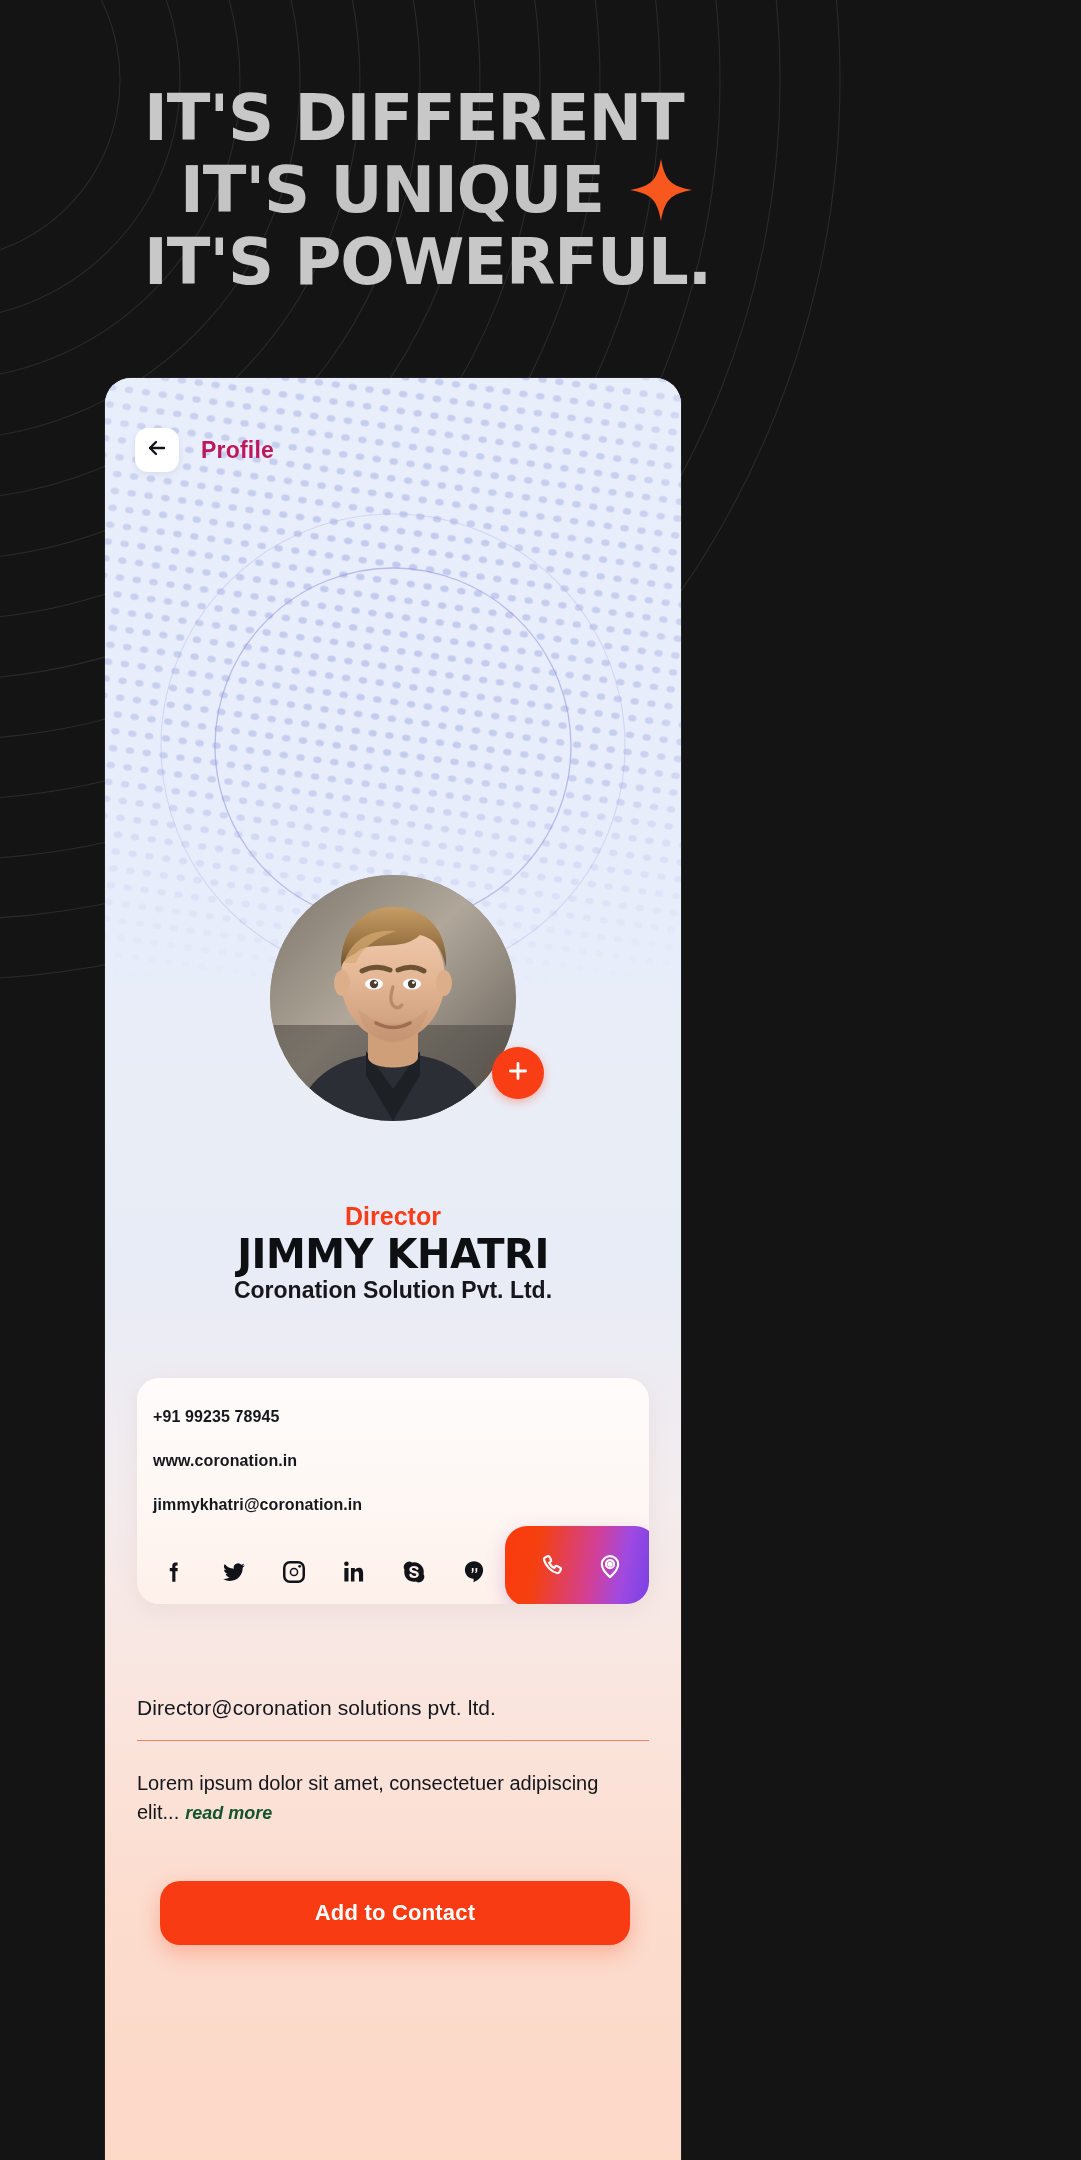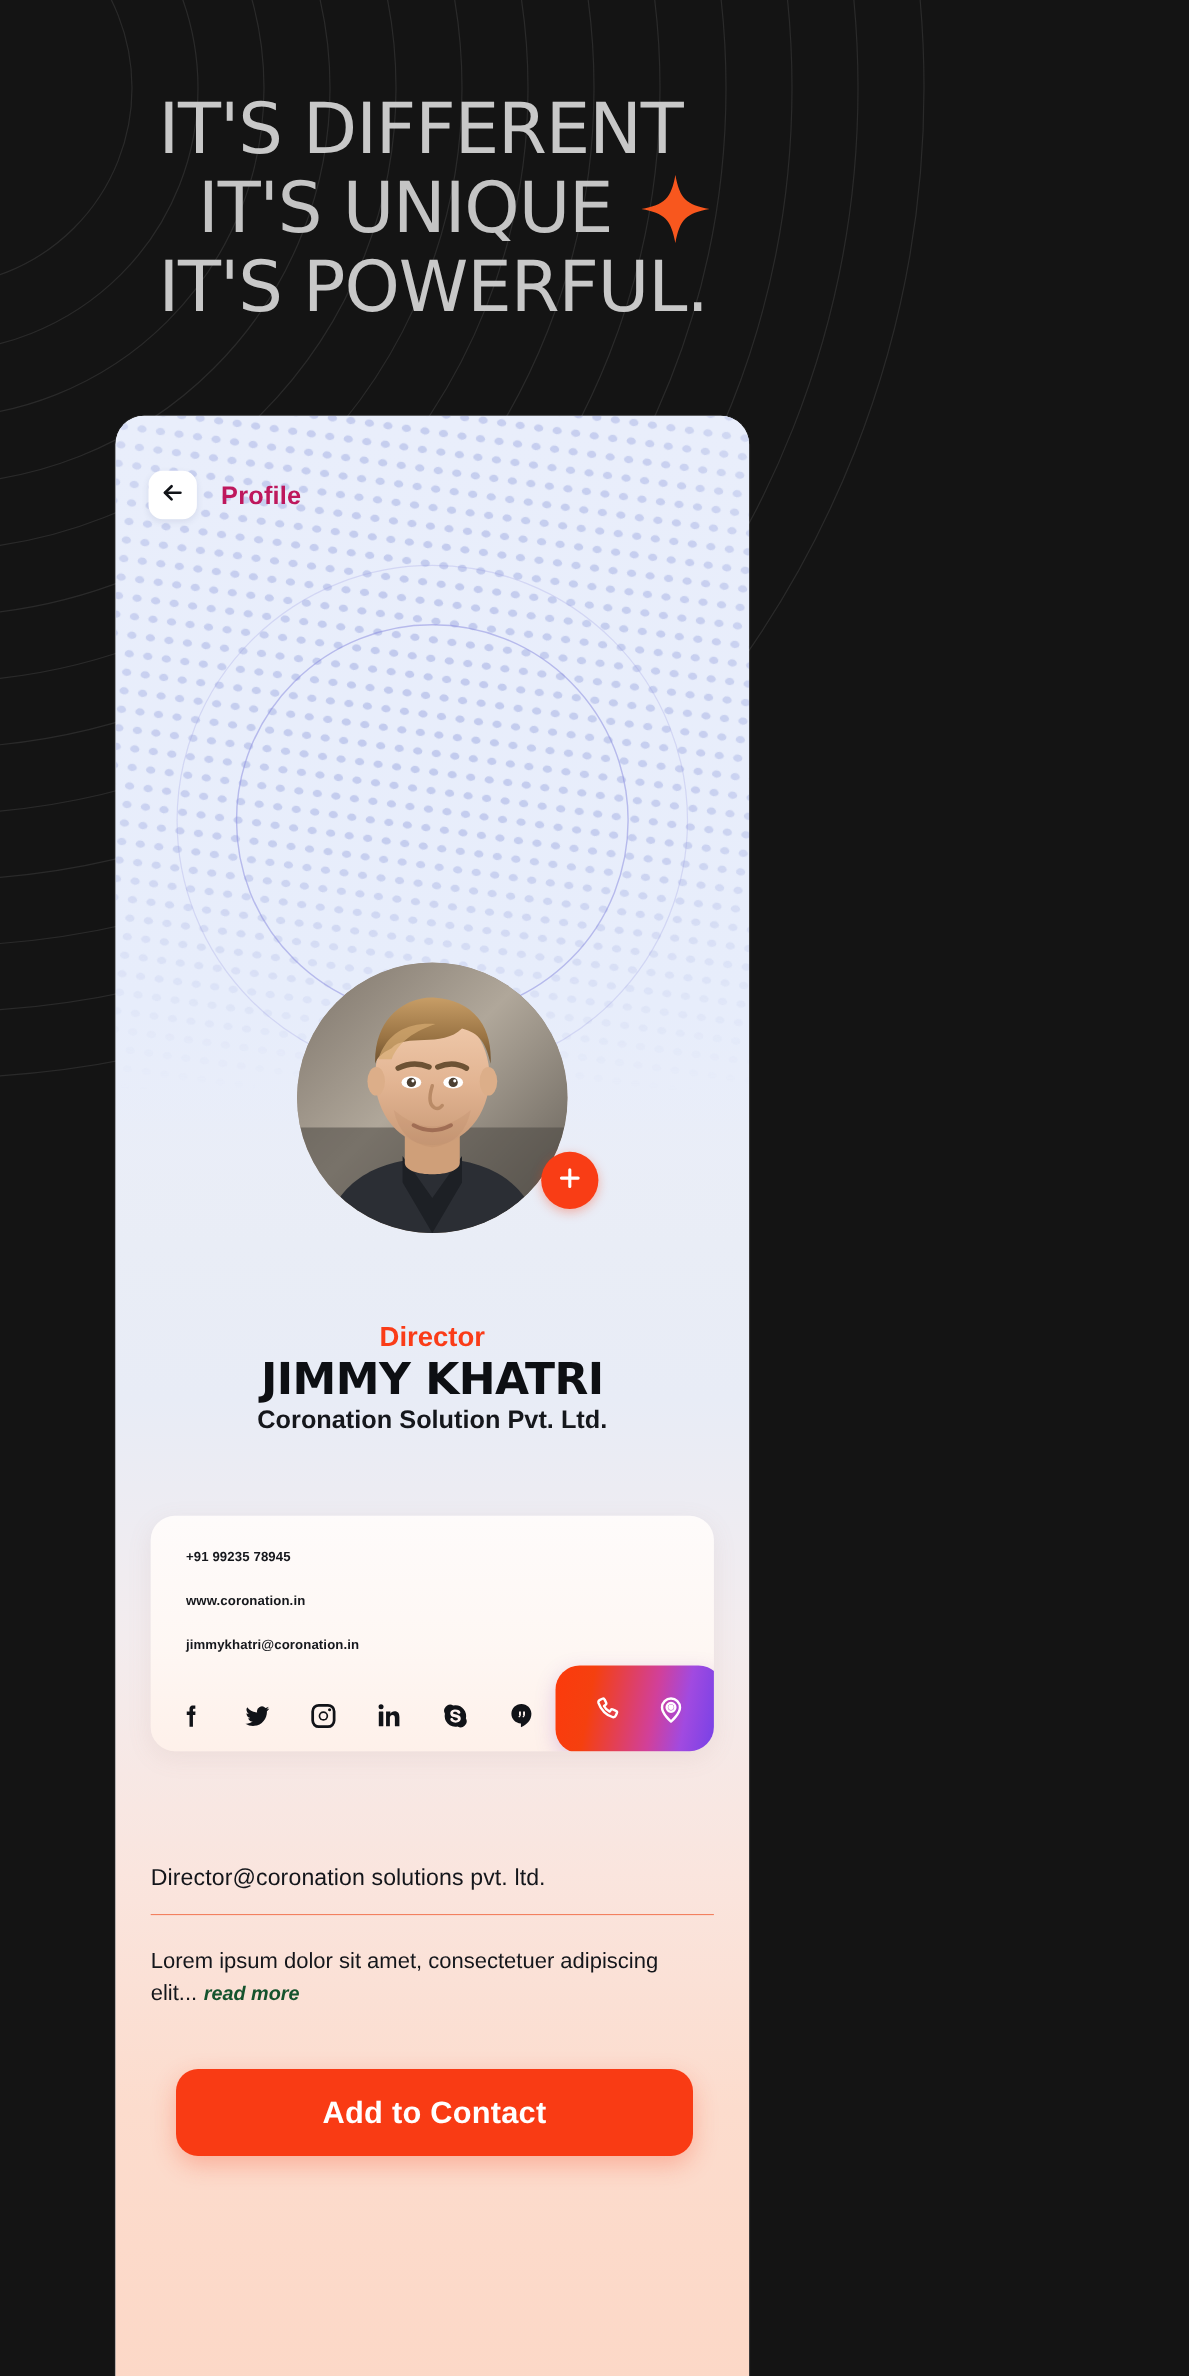--- a/index.html
+++ b/index.html
@@ -15,21 +15,21 @@
   #bg-arcs { position:absolute; inset:0; width:1081px; height:2160px; pointer-events:none; }
 
   
   #headline {
     position:absolute;
     left:144px; top:82px;
     width:760px;
   }
   .head-line {
     font-family:"DejaVu Sans", sans-serif;
-    font-weight:normal;
+    font-weight:bold;
     font-size:64px;
     line-height:72px;
     letter-spacing:-1px;
     color:#c8c8c8;
     white-space:nowrap;
     display:flex;
     align-items:center;
     gap:26px;
   }
   .head-line.l2 { color:#c4c4c4;margin-left:36px; }
@@ -125,22 +125,22 @@
   #contact-card {
     position:absolute; left:32px; top:1000px;
     width:512px;
     border-radius:22px;
     background:linear-gradient(180deg, rgba(255,252,251,0.94) 0%, rgba(255,248,244,0.93) 55%, rgba(255,241,234,0.93) 100%);
     box-shadow:0 6px 22px rgba(160,120,110,0.10);
     overflow:hidden;
     padding:30px 0 0 0;
   }
   .contact-line {
-    font-size:12px; font-weight:bold; color:#15171c;
-    padding:0 32px; margin-bottom:26px; letter-spacing:0.1px;
+    font-size:16px; font-weight:bold; color:#15171c;
+    padding:0 16px; margin-bottom:26px; letter-spacing:0.1px;
   }
   .contact-line:last-of-type { margin-bottom:22px; }
   #social-row {
     display:flex; align-items:center;
     height:64px; padding:0 24px; gap:34px;
     position:relative;
   }
   .social-ic { width:26px; height:26px; cursor:pointer; flex:0 0 auto; }
   #action-pill {
     position:absolute; right:-8px; top:-14px;
@@ -164,25 +164,25 @@
     margin-top:28px; font-size:20px; color:#14161b; line-height:29px;
   }
   #read-more {
     color:#14532d; font-style:italic; font-weight:bold;
     font-size:18px; cursor:pointer; margin-left:6px;
   }
 
   
   #cta {
     position:absolute; left:55px; top:1503px;
-    width:470px; height:79px;
+    width:470px; height:64px;
     border-radius:20px;
     background:#f93b14;
     display:flex; align-items:center; justify-content:center;
-    color:#ffffff; font-weight:bold; font-size:28px;
+    color:#ffffff; font-weight:bold; font-size:22px;
     cursor:pointer;
     box-shadow:0 8px 22px rgba(249,59,20,0.28);
     letter-spacing:0.2px;
   }
 </style>
 </head>
 <body>
 
 <svg id="bg-arcs" viewBox="0 0 1081 2160" preserveAspectRatio="none">
   <g fill="none" stroke="#2e2e2e" stroke-width="1.1" opacity="0.85">

